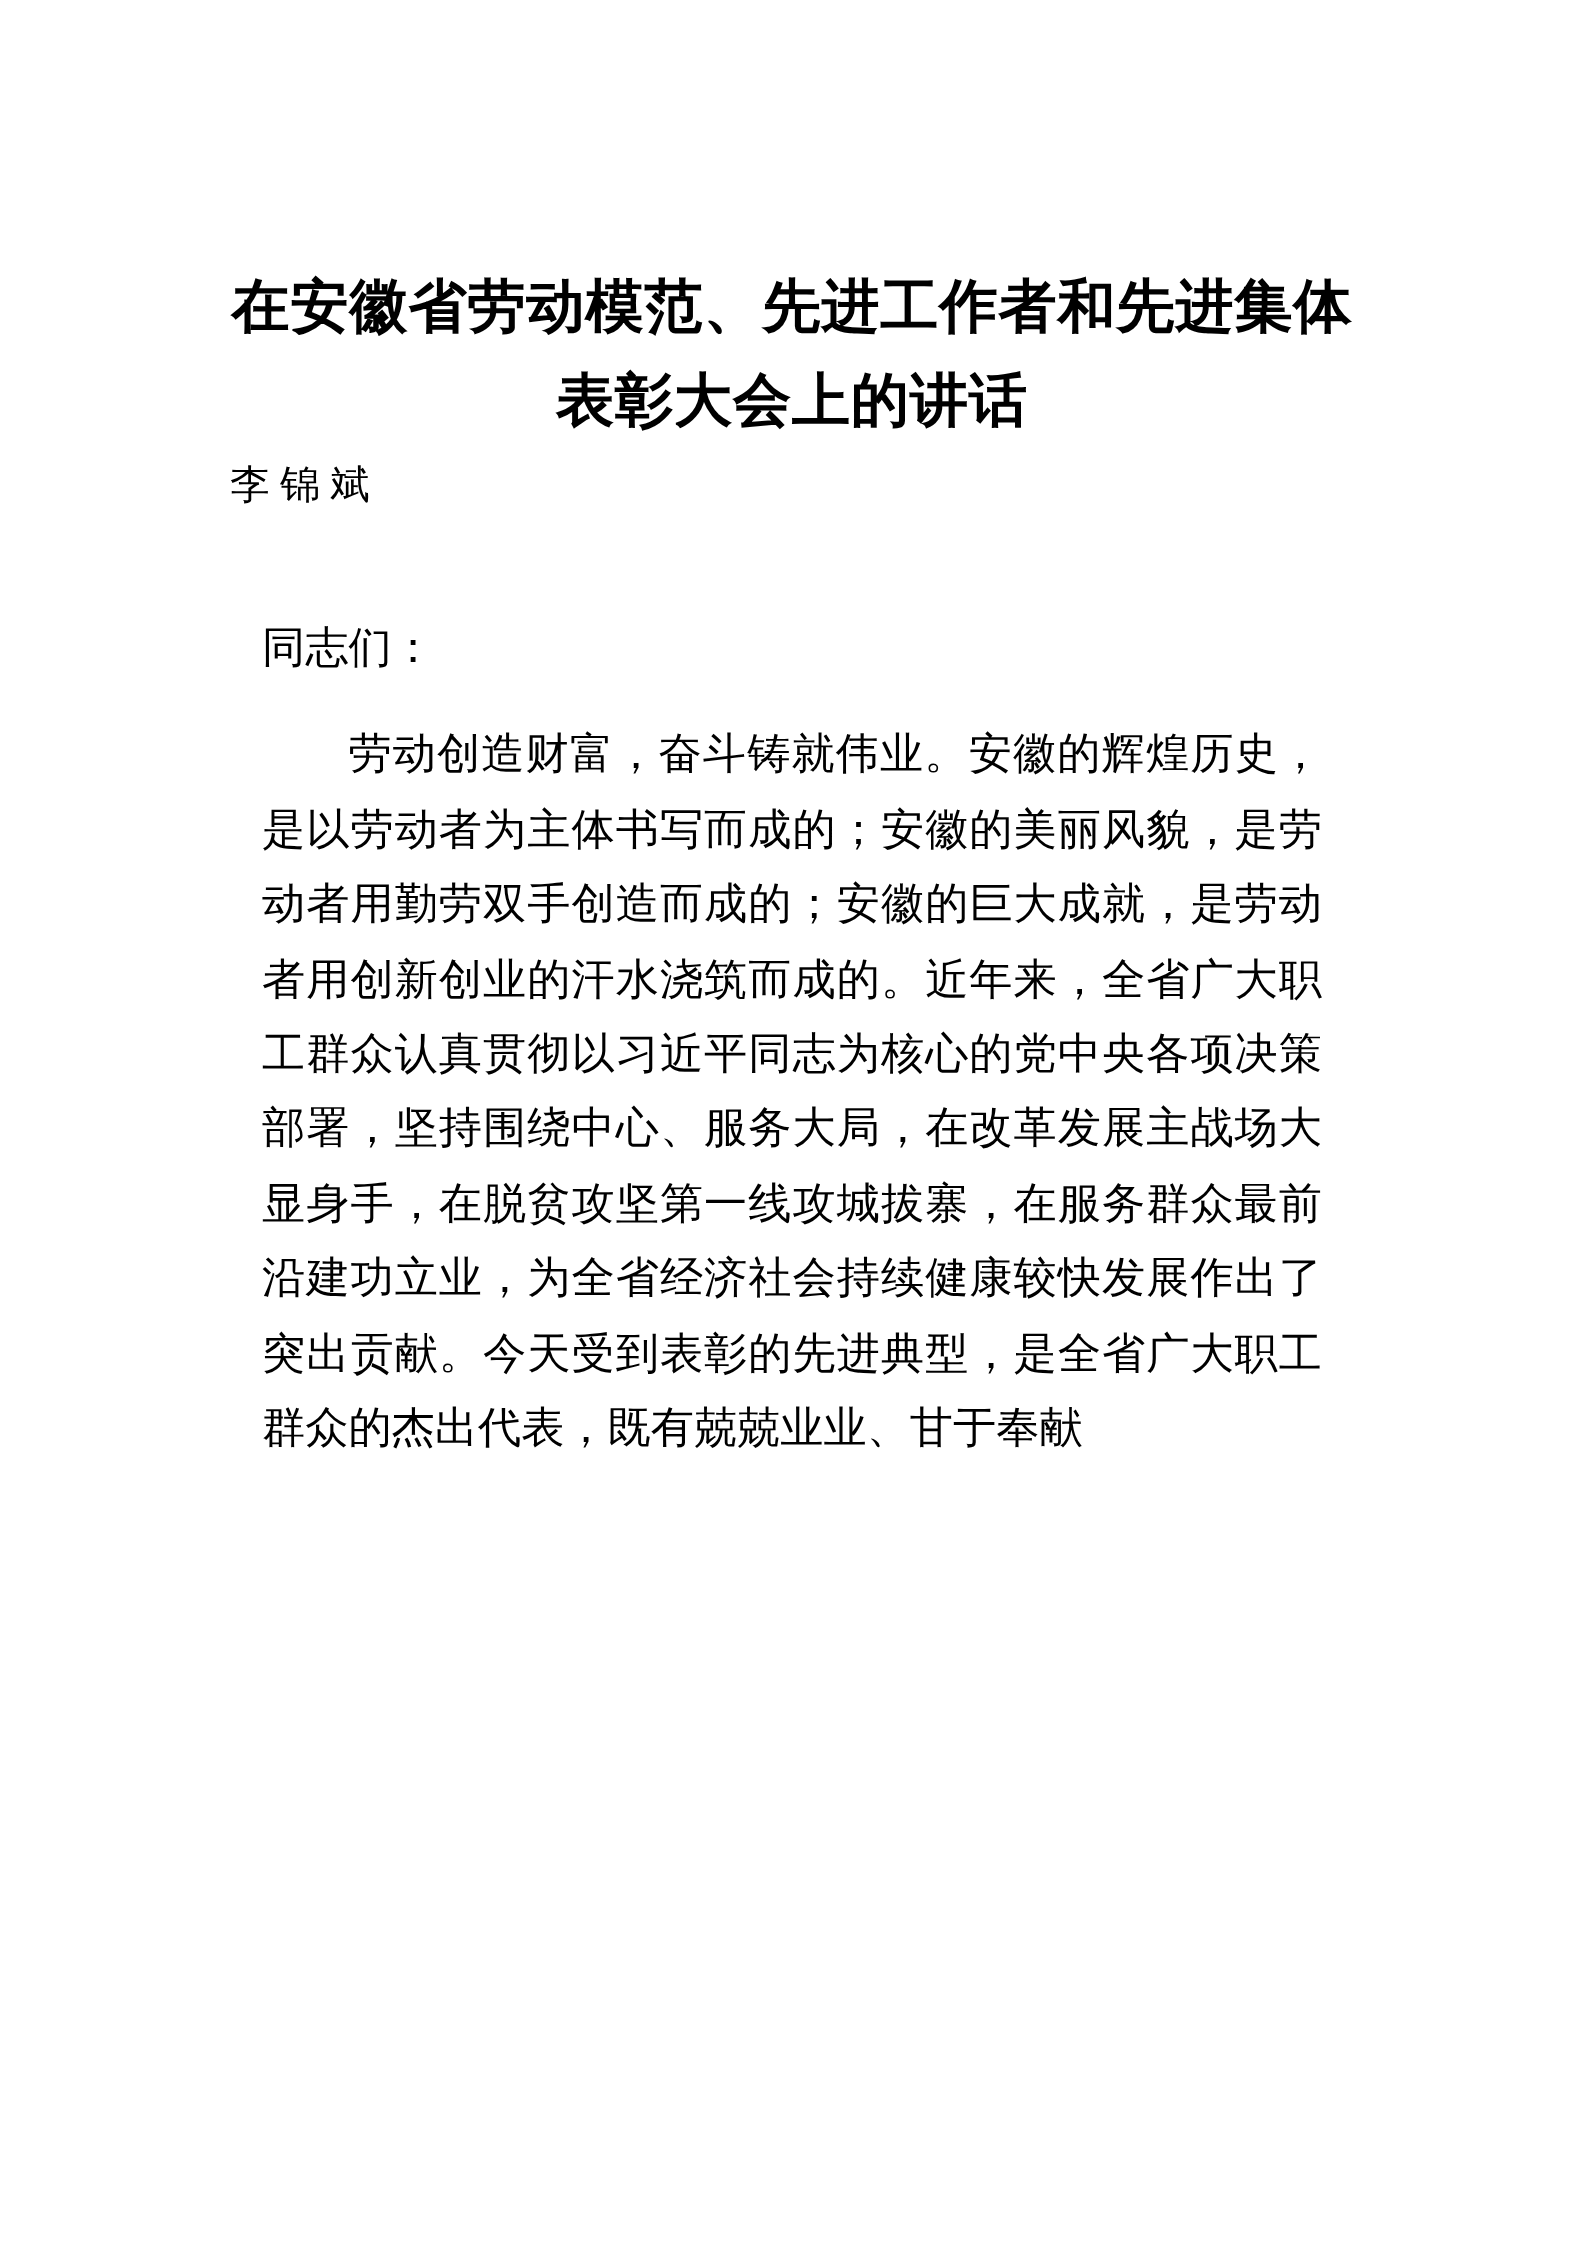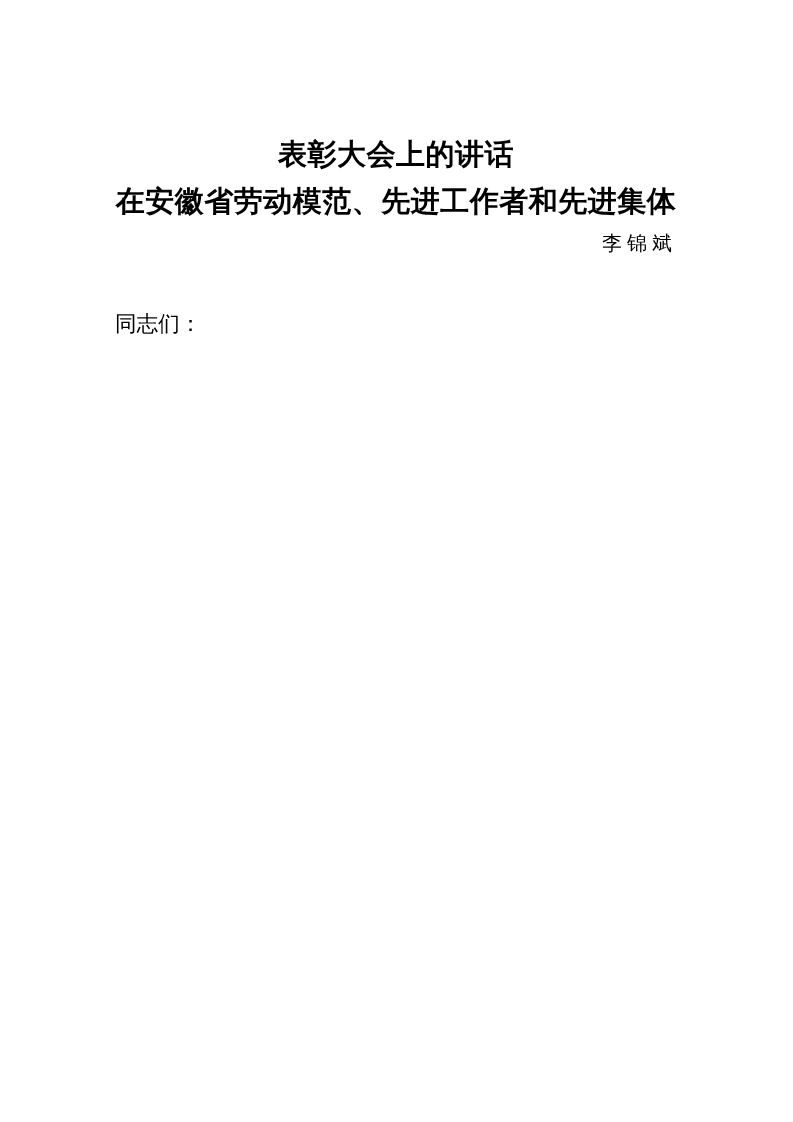--- a/index.html
+++ b/index.html
@@ -26,52 +26,53 @@
     font-size: 29px;
     line-height: 47px;
     margin: 0 -14px;
     letter-spacing: 0.5px;
   }
   .doc-title .title-line {
     display: block;
     white-space: nowrap;
   }
   .doc-author {
-    text-align: right;
+    text-align: left;
     font-size: 20px;
     line-height: 28px;
     letter-spacing: 5px;
     margin-top: 4px;
     font-style: normal;
   }
   .doc-body {
     margin-top: 49px;
     font-size: 21.6px;
     line-height: 37.4px;
     text-align: justify;
     text-justify: inter-ideograph;
   }
   .doc-body p {
-    margin: 0;
+    margin: 16px;
     text-indent: 2em;
     word-break: break-all;
   }
   .doc-body p.salutation {
     text-indent: 0;
   }
 </style>
 </head>
 <body>
 
 <div class="page">
 
   <h1 class="doc-title">
+    <span class="title-line">在安徽省劳动模范、先进工作者和先进集体</span>
     <span class="title-line">表彰大会上的讲话</span>
-    <span class="title-line">在安徽省劳动模范、先进工作者和先进集体</span>
   </h1>
 
   <div class="doc-author">李锦斌</div>
 
   <div class="doc-body">
     <p class="salutation">同志们：</p>
+    <p>劳动创造财富，奋斗铸就伟业。安徽的辉煌历史，是以劳动者为主体书写而成的；安徽的美丽风貌，是劳动者用勤劳双手创造而成的；安徽的巨大成就，是劳动者用创新创业的汗水浇筑而成的。近年来，全省广大职工群众认真贯彻以习近平同志为核心的党中央各项决策部署，坚持围绕中心、服务大局，在改革发展主战场大显身手，在脱贫攻坚第一线攻城拔寨，在服务群众最前沿建功立业，为全省经济社会持续健康较快发展作出了突出贡献。今天受到表彰的先进典型，是全省广大职工群众的杰出代表，既有兢兢业业、甘于奉献</p>
   </div>
 
 </div>
 
 </body></html>

